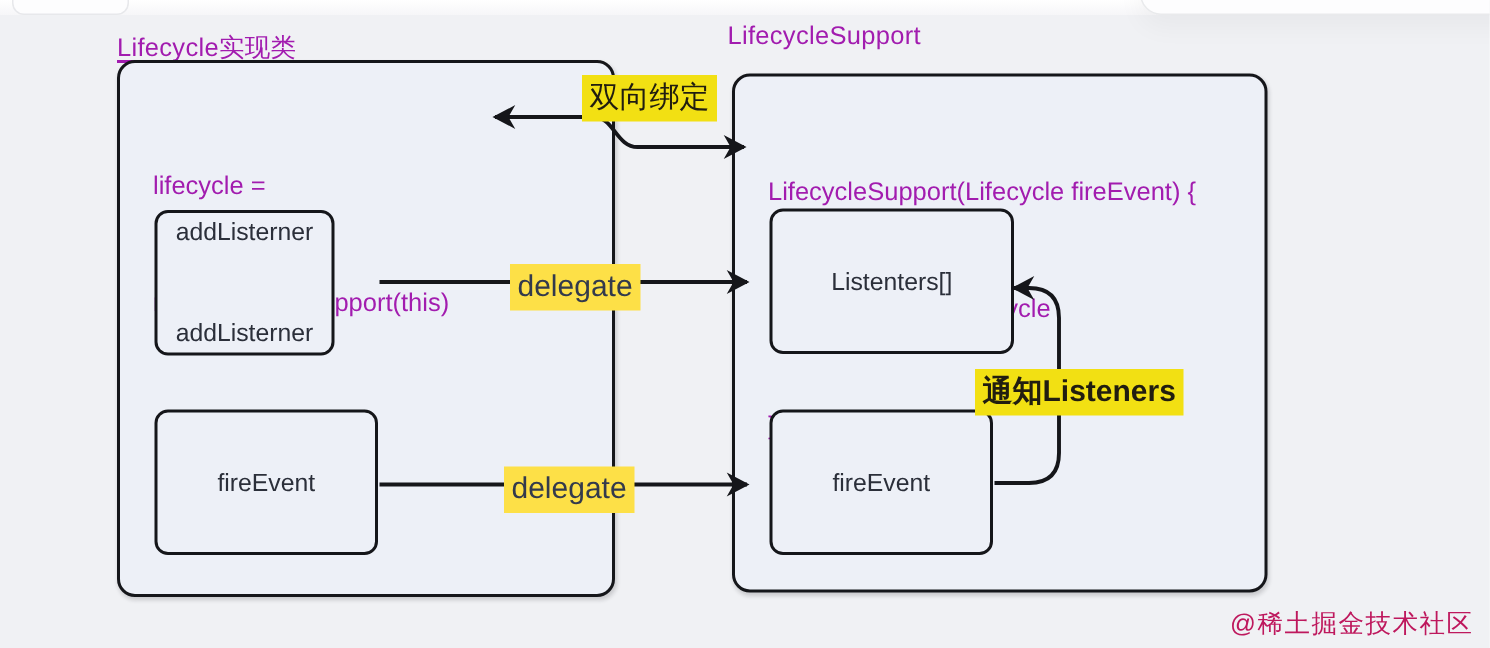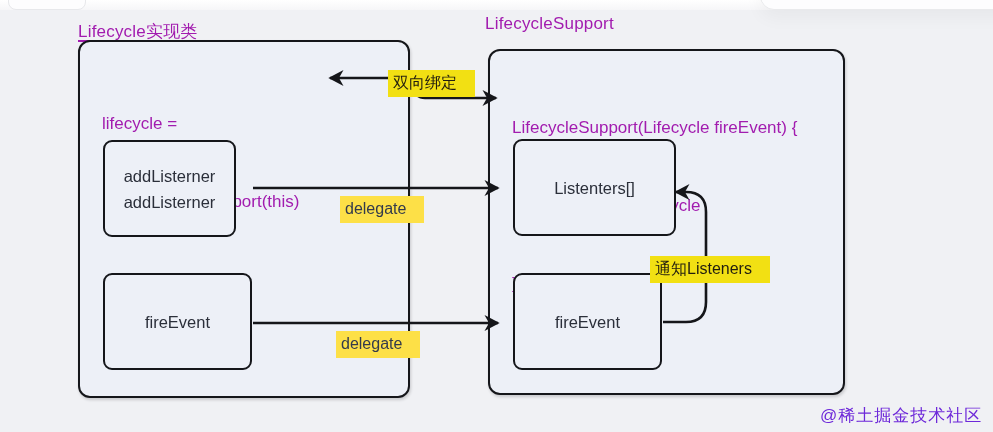--- a/index.html
+++ b/index.html
@@ -24,45 +24,45 @@
   .inner-box { position:absolute; background:#edf0f7; border:2.3px solid #15161a;
                border-radius:9px; display:flex; flex-direction:column;
                align-items:center; justify-content:center; }
   .inner-box .m { font-size:16.5px; line-height:26px; color:#2b2f3a; white-space:nowrap; }
 
   .code { position:absolute; font-size:17px; line-height:26px; color:#a21caf; white-space:pre; }
   .code .indent { padding-left:17px; }
 
   svg.arrows { position:absolute; left:0; top:0; width:993px; height:432px; }
 
-  .tag { position:absolute; font-size:16px; line-height:1; padding:5px 18px 6px 5px;
-         white-space:nowrap;margin-top:20px; }
+  .tag { position:absolute; font-size:20px; line-height:1; padding:5px 5px 6px 5px;
+         white-space:nowrap; }
   .tag-yellow { background:#f2e013; color:#211d10; }
   .tag-lavender { background:#fde047; color:#333a4c; }
 
-  .watermark { position:absolute; font-size:17px; color:#6d28d9; letter-spacing:1px; }
+  .watermark { position:absolute; font-size:17px; color:#be185d; letter-spacing:1px; }
 </style>
 </head>
 <body>
 
 <div id="screen">
 
   <div class="top-strip"></div>
   <div class="corner-tab-left"></div>
   <div class="corner-card-right"></div>
 
   <div class="class-title underlined" style="left:78px; top:20px;">Lifecycle实现类</div>
   <div class="class-title" style="left:485px; top:14px;">LifecycleSupport</div>
 
   <div class="outer-box" style="left:78px; top:40px; width:332px; height:358px;"></div>
   <div class="code" style="left:102px; top:59px;">
     <div>lifecycle =</div>
     <div>new lifeCycleSupport(this)</div>
   </div>
-  <div class="inner-box" style="left:103px; top:140px; width:133px; height:97px;">
+  <div class="inner-box" style="left:103px; top:140px; width:120px; height:97px;justify-content:space-between;">
     <div class="m">addListerner</div>
     <div class="m">addListerner</div>
   </div>
   <div class="inner-box" style="left:103px; top:273px; width:149px; height:97px;">
     <div class="m">fireEvent</div>
   </div>
 
   <div class="outer-box" style="left:488px; top:49px; width:357px; height:346px;"></div>
   <div class="code" style="left:512px; top:63px;">
     <div>LifecycleSupport(Lifecycle fireEvent) {</div>
@@ -88,16 +88,16 @@
     <path d="M253,188 L498,188" fill="none" stroke="#15161a" stroke-width="2.6" marker-end="url(#ah)"></path>
 
     <path d="M253,323 L498,323" fill="none" stroke="#15161a" stroke-width="2.6" marker-end="url(#ah)"></path>
 
     <path d="M663,322 L686,322 Q706,322 706,302 L706,212 Q706,192 686,192 L676,192" fill="none" stroke="#15161a" stroke-width="2.6" marker-end="url(#ah)"></path>
   </svg>
 
   <div class="tag tag-yellow" style="left:388px; top:50px;">双向绑定</div>
   <div class="tag tag-lavender" style="left:340px; top:176px;">delegate</div>
   <div class="tag tag-lavender" style="left:336px; top:311px;">delegate</div>
-  <div class="tag tag-yellow" style="left:650px; top:236px;">通知Listeners</div>
+  <div class="tag tag-yellow" style="left:650px; top:246px;font-weight:bold;">通知Listeners</div>
 
   <div class="watermark" style="left:820px; top:404px;">@稀土掘金技术社区</div>
 </div>
 
 </body></html>

